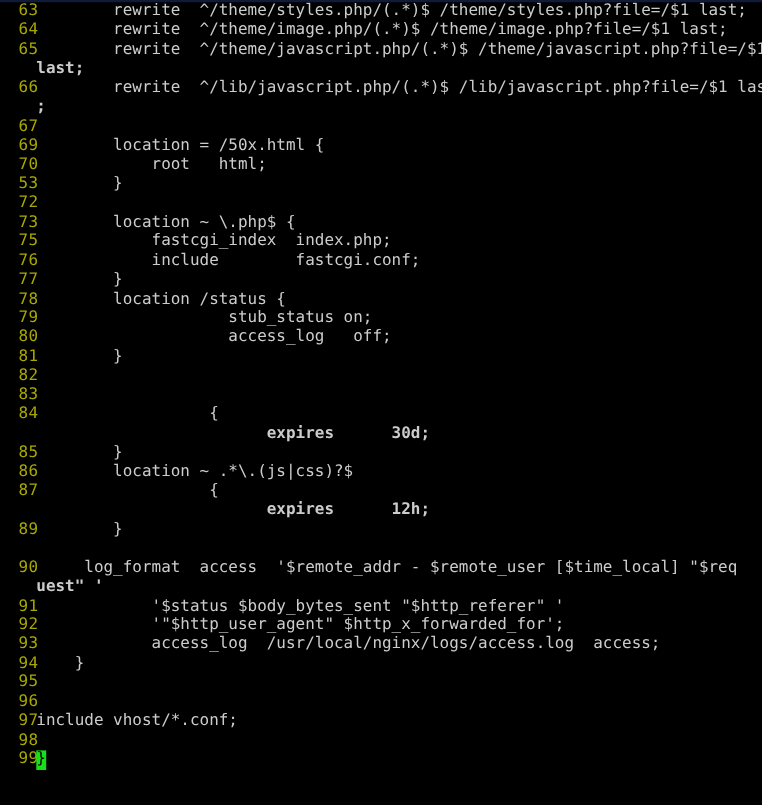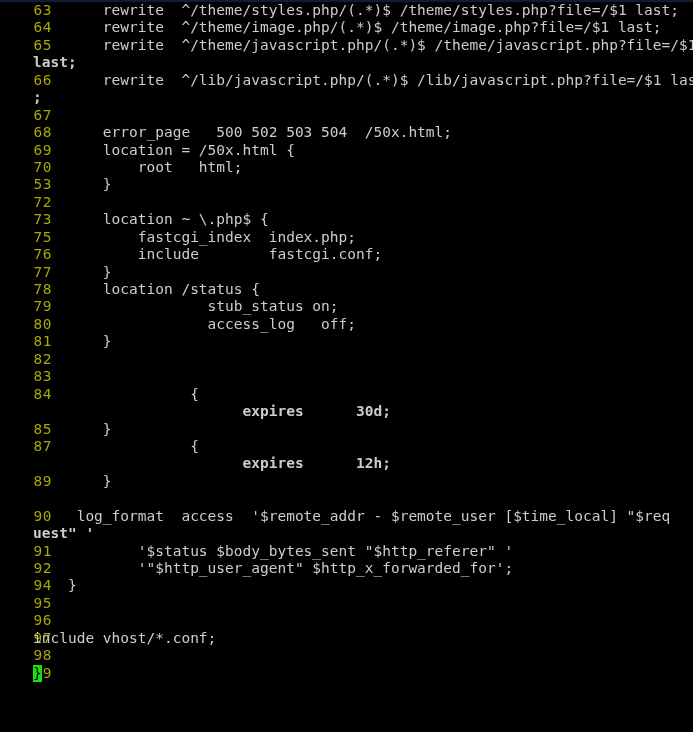--- a/index.html
+++ b/index.html
@@ -39,21 +39,21 @@
     position: relative;
     height: 17.45px;
     white-space: pre;
     overflow: hidden;
   }
   .lnum {
     position: absolute;
     left: 0;
     top: 0;
     width: 52px;
-    text-align: right;
+    text-align: center;
     color: #a8a800;
     letter-spacing: 0.5px;
   }
   .ltext {
     position: absolute;
     left: 33px;
     top: 0;
     color: #cccccc;
     white-space: pre;
   }
@@ -95,46 +95,47 @@
   <div id="top-edge"></div>
 
   <div id="buffer">
       <div class="vrow"><span class="lnum">63</span><span class="ltext">        rewrite  ^/theme/styles.php/(.*)$ /theme/styles.php?file=/$1 last;</span></div>
       <div class="vrow"><span class="lnum">64</span><span class="ltext">        rewrite  ^/theme/image.php/(.*)$ /theme/image.php?file=/$1 last;</span></div>
       <div class="vrow"><span class="lnum">65</span><span class="ltext">        rewrite  ^/theme/javascript.php/(.*)$ /theme/javascript.php?file=/$1</span></div>
       <div class="vrow wrap"><span class="ltext">last;</span></div>
       <div class="vrow"><span class="lnum">66</span><span class="ltext">        rewrite  ^/lib/javascript.php/(.*)$ /lib/javascript.php?file=/$1 last</span></div>
       <div class="vrow wrap"><span class="ltext">;</span></div>
       <div class="vrow"><span class="lnum">67</span><span class="ltext"></span></div>
-      <div class="vrow"><span class="lnum">68</span><span class="ltext">        error_page   500 502 503 504  /50x.html;</span></div>
       <div class="vrow"><span class="lnum">69</span><span class="ltext">        location = /50x.html {</span></div>
       <div class="vrow"><span class="lnum">70</span><span class="ltext">            root   html;</span></div>
       <div class="vrow"><span class="lnum">53</span><span class="ltext">        }</span></div>
       <div class="vrow"><span class="lnum">72</span><span class="ltext"></span></div>
       <div class="vrow"><span class="lnum">73</span><span class="ltext">        location ~ \.php$ {</span></div>
       <div class="vrow"><span class="lnum">75</span><span class="ltext">            fastcgi_index  index.php;</span></div>
       <div class="vrow"><span class="lnum">76</span><span class="ltext">            include        fastcgi.conf;</span></div>
       <div class="vrow"><span class="lnum">77</span><span class="ltext">        }</span></div>
       <div class="vrow"><span class="lnum">78</span><span class="ltext">        location /status {</span></div>
       <div class="vrow"><span class="lnum">79</span><span class="ltext">                    stub_status on;</span></div>
       <div class="vrow"><span class="lnum">80</span><span class="ltext">                    access_log   off;</span></div>
       <div class="vrow"><span class="lnum">81</span><span class="ltext">        }</span></div>
       <div class="vrow"><span class="lnum">82</span><span class="ltext"></span></div>
       <div class="vrow"><span class="lnum">83</span></div>
       <div class="vrow"><span class="lnum">84</span><span class="ltext">                  {</span></div>
       <div class="vrow wrap"><span class="ltext">                        expires      30d;</span></div>
       <div class="vrow"><span class="lnum">85</span><span class="ltext">        }</span></div>
+      <div class="vrow"><span class="lnum">86</span><span class="ltext">        location ~ .*\.(js|css)?$</span></div>
       <div class="vrow"><span class="lnum">87</span><span class="ltext">                  {</span></div>
       <div class="vrow wrap"><span class="ltext">                        expires      12h;</span></div>
       <div class="vrow"><span class="lnum">89</span><span class="ltext">        }</span></div>
       <div class="vrow wrap"><span class="ltext"></span></div>
       <div class="vrow"><span class="lnum">90</span><span class="ltext">     log_format  access  '$remote_addr - $remote_user [$time_local] "$req</span></div>
       <div class="vrow wrap"><span class="ltext">uest" '</span></div>
       <div class="vrow"><span class="lnum">91</span><span class="ltext">            '$status $body_bytes_sent "$http_referer" '</span></div>
       <div class="vrow"><span class="lnum">92</span><span class="ltext">            '"$http_user_agent" $http_x_forwarded_for';</span></div>
+      <div class="vrow"><span class="lnum">93</span><span class="ltext">            access_log  /usr/local/nginx/logs/access.log  access;</span></div>
       <div class="vrow"><span class="lnum">94</span><span class="ltext">    }</span></div>
       <div class="vrow"><span class="lnum">95</span><span class="ltext"></span></div>
       <div class="vrow"><span class="lnum">96</span><span class="ltext"></span></div>
       <div class="vrow"><span class="lnum">97</span><span class="ltext">include vhost/*.conf;</span></div>
       <div class="vrow"><span class="lnum">98</span><span class="ltext"></span></div>
       <div class="vrow"><span class="lnum">99</span><span class="ltext"></span><span class="ltext cursor">}</span></div>
     </div>
 
   <div id="statusline">
     <div class="sl-inner">

